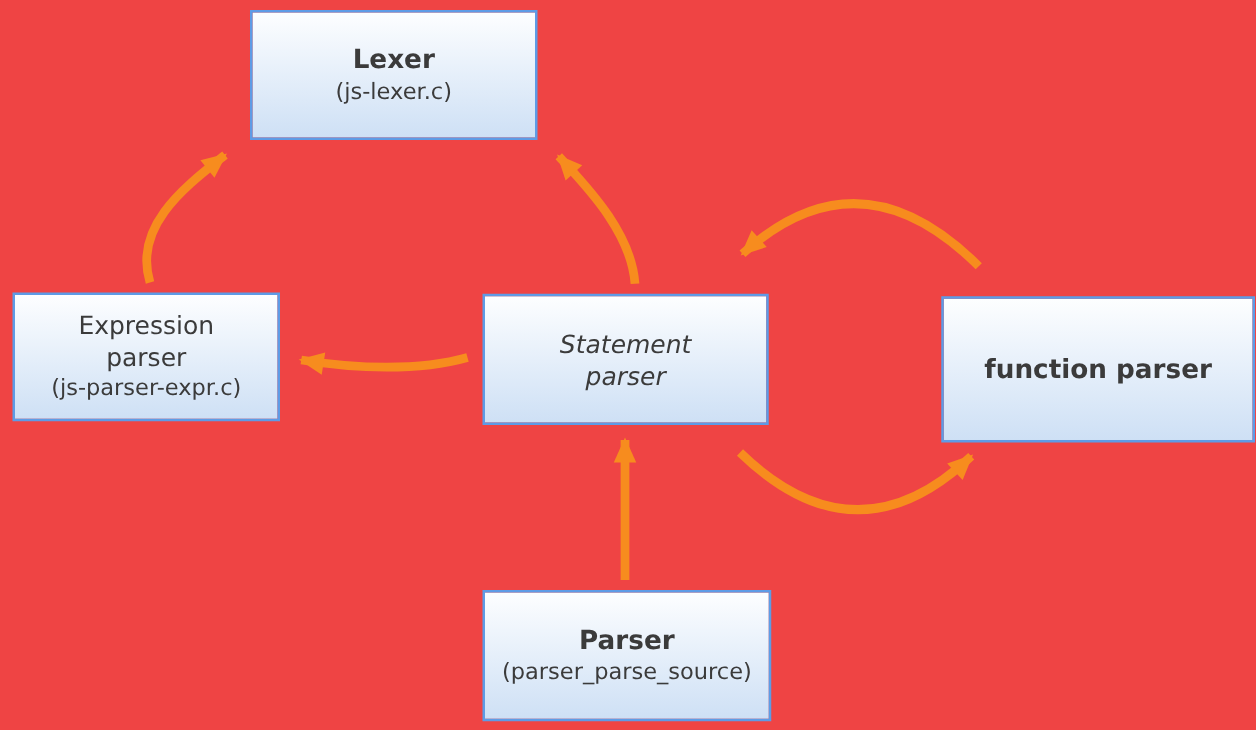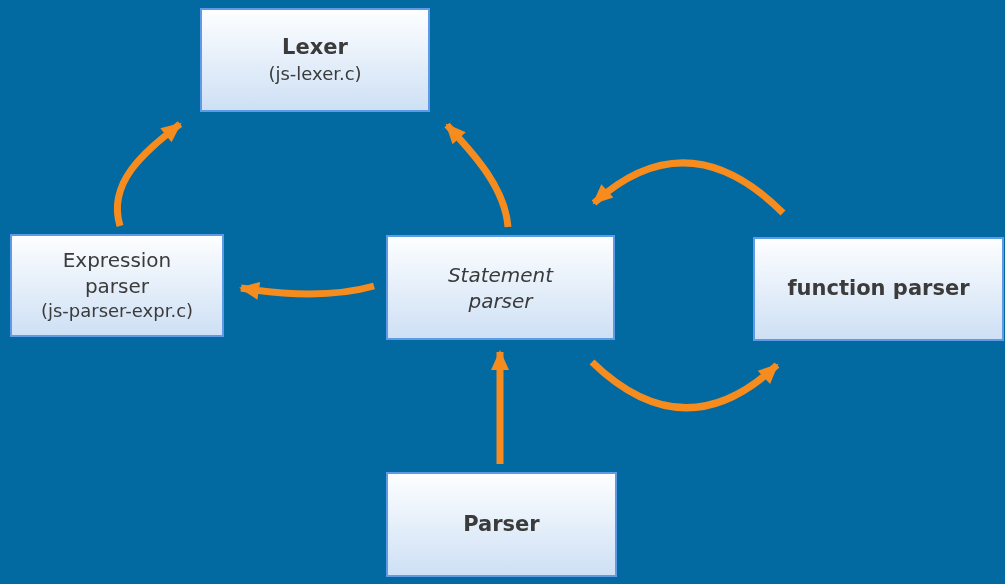--- a/index.html
+++ b/index.html
@@ -52,21 +52,21 @@
   }
   .node .subtitle {
     font-size: 18px;
     line-height: 1.35;
     white-space: nowrap;
   }
 </style>
 </head>
 <body>
 
-<div id="canvas" style="--arrow-color: #F78C1E; --border-color: #5E9BE6; --fill-top: #FDFEFF; --fill-bottom: #CEE0F5; --text-color: #3B3B3B; background: #0369a1;">
+<div id="canvas" style="--arrow-color: #F78C1E; --border-color: #5E9BE6; --fill-top: #FDFEFF; --fill-bottom: #CEE0F5; --text-color: #3B3B3B; background: #ef4444;">
   <svg id="edges" viewBox="0 0 1005 584" xmlns="http://www.w3.org/2000/svg">
     <defs>
       <marker id="arrowhead" markerUnits="userSpaceOnUse" markerWidth="22" markerHeight="20" refX="19" refY="10" orient="auto">
         <path d="M 1,1 L 21,10 L 1,19 Z" fill="#F78C1E"></path>
       </marker>
     </defs>
     <g id="edge-group">
         <path d="M 120,226 C 106,180 150,148 180,124" class="edge" marker-end="url(#arrowhead)"></path>
         <path d="M 508,227 C 505,185 468,148 447,125" class="edge" marker-end="url(#arrowhead)"></path>
         <path d="M 374,286 C 335,297 285,295 241,288" class="edge" marker-end="url(#arrowhead)"></path>
@@ -82,19 +82,20 @@
     </div>
     <div class="node" style="left: 10px; top: 234px; width: 214px; height: 103px;">
       <span class="title">Expression
 parser</span>
       <span class="subtitle">(js-parser-expr.c)</span>
     </div>
     <div class="node" style="left: 386px; top: 235px; width: 229px; height: 105px; font-style: italic;">
       <span class="title">Statement
 parser</span>
     </div>
-    <div class="node bold" style="left: 753px; top: 237px; width: 251px; height: 104px;">
+    <div class="node bold" style="left: 753px; top: 237px; width: 251px; height: 117px;">
       <span class="title">function parser</span>
     </div>
     <div class="node bold" style="left: 386px; top: 472px; width: 231px; height: 105px;">
       <span class="title">Parser</span>
+      <span class="subtitle">(parser_parse_source)</span>
     </div>
   </div>
 
 </body></html>

